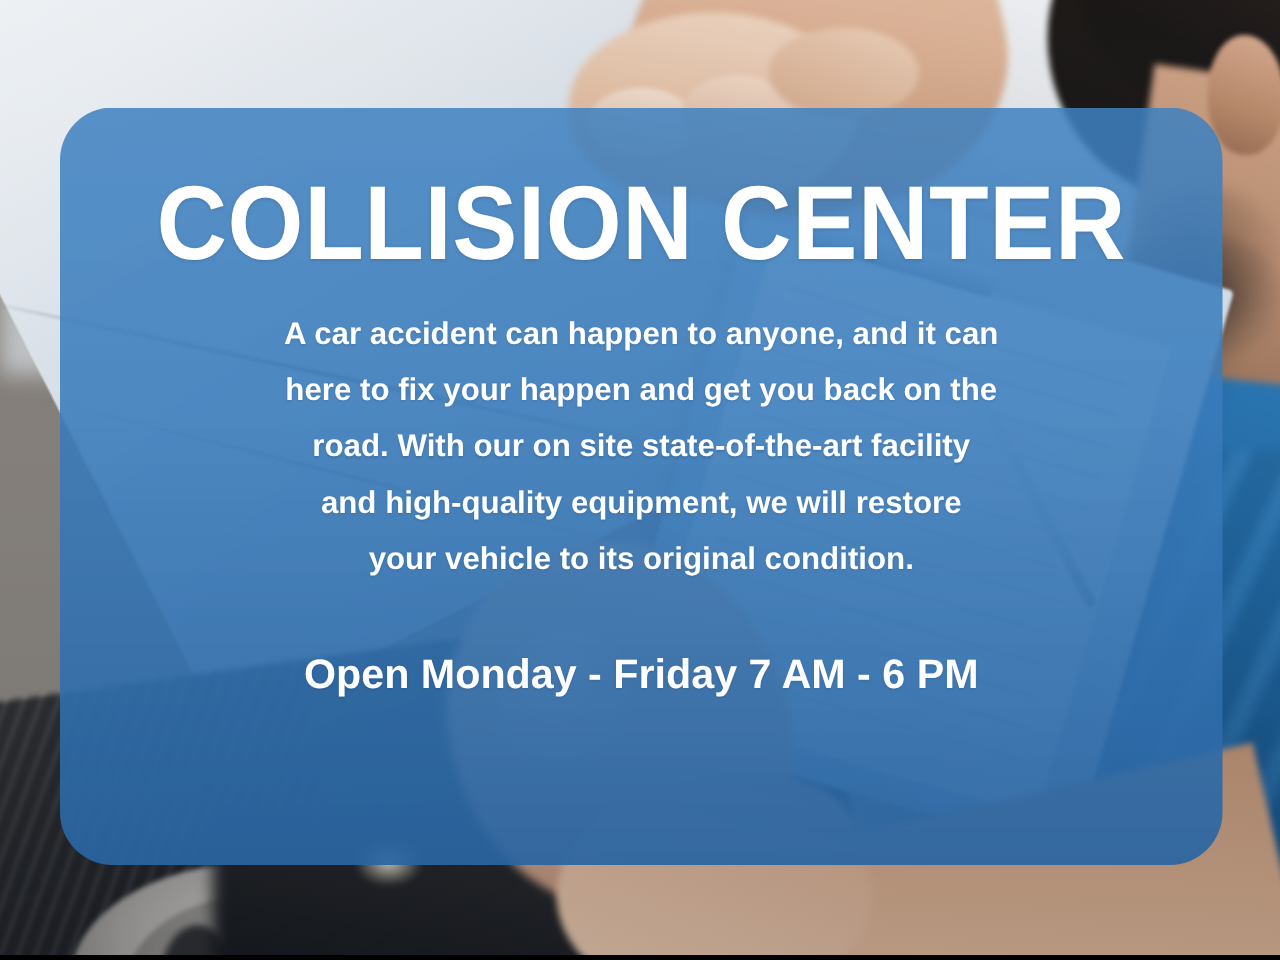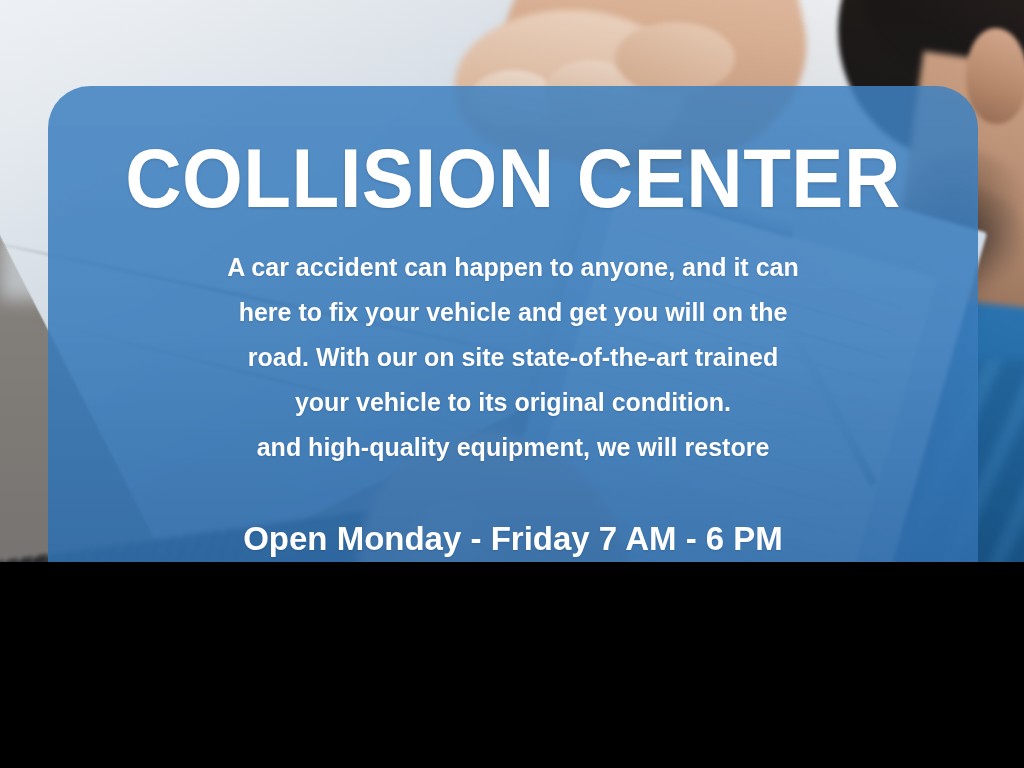--- a/index.html
+++ b/index.html
@@ -1,19 +1,19 @@
 <!DOCTYPE html>
 <html><head>
 <meta charset="utf-8">
 <style>
   html,body{margin:0;padding:0;background:#000;}
   body{width:1024px;height:768px;overflow:hidden;
        font-family:"Liberation Sans","DejaVu Sans",sans-serif;}
 
-  #poster{position:relative;width:1024px;height:562px;overflow:hidden;}
+  #poster{position:relative;width:1024px;height:764px;overflow:hidden;}
 
   
   .photo{position:absolute;inset:0;overflow:hidden;background:#8d8378;}
 
   
   .bg-wall{position:absolute;left:0;top:0;width:1024px;height:300px;
       background:
         linear-gradient(100deg,
           #cfd3d6 0%, #c9c6c0 10%, #b5a594 20%,
           #cbb28c 30%, #d8c091 38%, #c9ab78 46%,
@@ -219,22 +219,22 @@
 
     <div class="photo-tone"></div>
   </div>
 
   <div class="panel">
 
     <h1 class="title">COLLISION CENTER</h1>
 
     <p class="body-copy">
       <span class="ln">A car accident can happen to anyone, and it can</span>
-      <span class="ln">here to fix your vehicle and get you will on the</span>
-      <span class="ln">road. With our on site state-of-the-art trained</span>
+      <span class="ln">here to fix your happen and get you back on the</span>
+      <span class="ln">road. With our on site state-of-the-art facility</span>
+      <span class="ln">and high-quality equipment, we will restore</span>
       <span class="ln">your vehicle to its original condition.</span>
-      <span class="ln">and high-quality equipment, we will restore</span>
     </p>
 
     <div class="hours">Open Monday - Friday 7 AM - 6 PM</div>
   </div>
 
 </div>
 
 </body></html>

